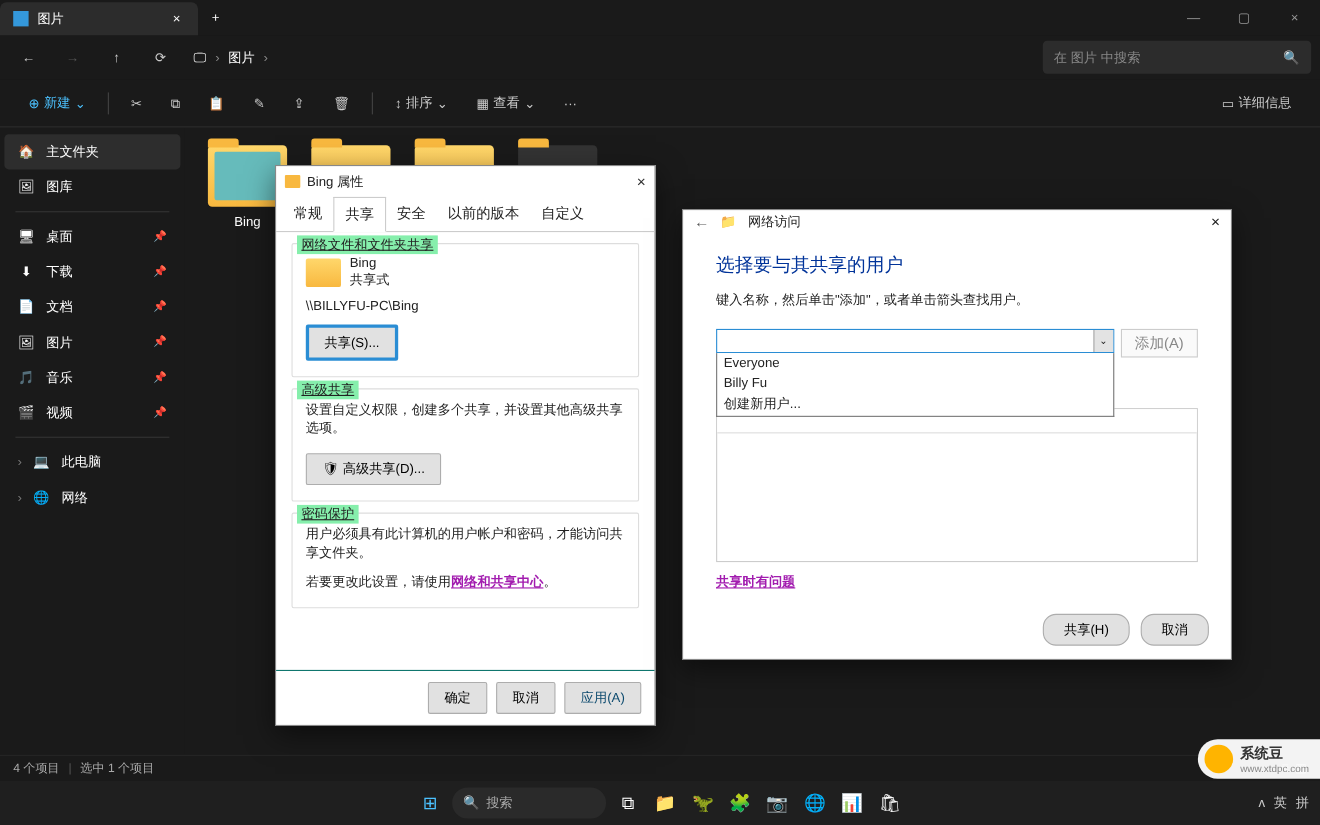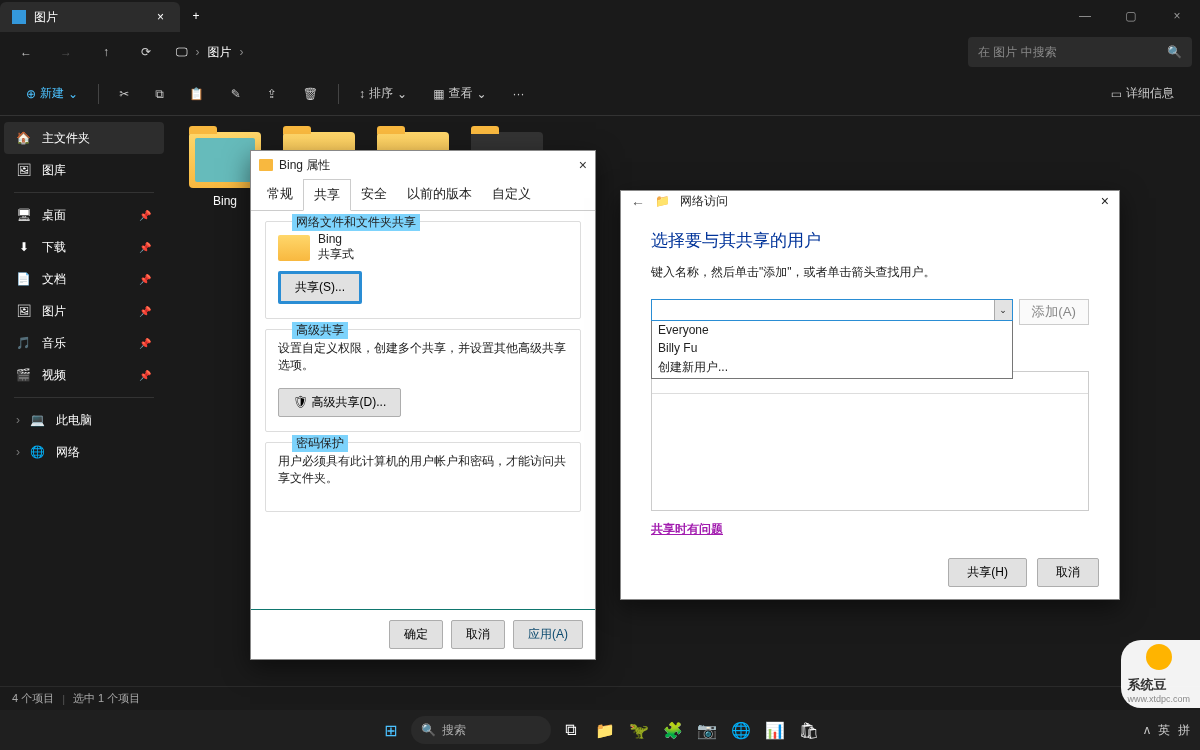--- a/index.html
+++ b/index.html
@@ -13,21 +13,21 @@
 .tab-close { cursor: pointer; padding: 2px 4px; }
 .newtab { width: 32px; display: flex; align-items: center; justify-content: center; }
 .wincontrols { margin-left: auto; display: flex; }
 .wincontrols div { width: 46px; display: flex; align-items: center; justify-content: center; color: #999; }
 
 
 .navbar { height: 40px; background: #1a1a1a; display: flex; align-items: center; padding: 0 8px; gap: 4px; }
 .navbtn { width: 36px; height: 32px; display: flex; align-items: center; justify-content: center; color: #ccc; border-radius: 4px; }
 .breadcrumb { display: flex; align-items: center; gap: 8px; padding: 0 8px; flex: 1; }
 .bc-sep { color: #888; }
-.search { width: 224px; height: 30px; background: #2c2c2c; border-radius: 4px; display: flex; align-items: center; padding: 0 10px; color: #888; }
+.search { width: 244px; height: 30px; background: #2c2c2c; border-radius: 4px; display: flex; align-items: center; padding: 0 10px; color: #888; }
 .search span:first-child { flex: 1; }
 
 
 .toolbar { height: 44px; background: #1a1a1a; display: flex; align-items: center; padding: 0 16px; gap: 6px; border-bottom: 1px solid #333; }
 .tb-btn { height: 30px; display: flex; align-items: center; justify-content: center; padding: 0 10px; color: #ccc; border-radius: 4px; gap: 4px; }
 .tb-new { color: #4cc2ff; }
 .tb-sep { width: 1px; height: 20px; background: #444; margin: 0 4px; }
 .tb-right { margin-left: auto; display: flex; align-items: center; gap: 6px; }
 
 
@@ -61,21 +61,21 @@
 
 
 .props-dialog { position: absolute; left: 250px; top: 150px; width: 346px; height: 510px; background: #fff; color: #222; border: 1px solid #888; box-shadow: 0 8px 24px rgba(0,0,0,0.5); display: flex; flex-direction: column; font-size: 12px; }
 .props-title { height: 28px; display: flex; align-items: center; padding: 0 8px; gap: 6px; }
 .props-title .close { margin-left: auto; font-size: 14px; color: #333; }
 .props-tabs { display: flex; border-bottom: 1px solid #ccc; padding: 0 6px; }
 .props-tab { padding: 6px 10px; font-size: 13px; }
 .props-tab.active { border: 1px solid #ccc; border-bottom: 1px solid #fff; margin-bottom: -1px; background: #fff; }
 .props-body { flex: 1; padding: 10px 14px; overflow: auto; }
 .props-section { border: 1px solid #ddd; border-radius: 2px; padding: 10px 12px 14px; margin-bottom: 10px; position: relative; }
-.props-section-title { position: absolute; top: -8px; left: 26px; background: #7dd3fc; padding: 0 4px; font-size: 12px; }
+.props-section-title { position: absolute; top: -8px; left: 4px; background: #86efac; padding: 0 4px; font-size: 12px; text-decoration: underline; }
 .folder-mini { width: 32px; height: 26px; background: linear-gradient(#ffd76b, #f8b83f); border-radius: 2px; display: inline-block; vertical-align: middle; margin-right: 8px; }
 .props-btn { border: 1px solid #adadad; background: #e1e1e1; padding: 5px 14px; font-size: 12px; border-radius: 2px; cursor: pointer; }
 .props-btn.highlight { border: 3px solid #2a8dd4; }
 .link { color: #a21caf; text-decoration: underline; cursor: pointer; font-weight: bold; }
 .props-footer { display: flex; justify-content: flex-end; gap: 8px; padding: 10px 12px; border-top: 1px solid #0f766e; }
 .props-footer .props-btn.disabled { color: #0c4a6e; }
 
 
 .net-dialog { position: absolute; left: 620px; top: 190px; width: 500px; height: 410px; background: #fff; color: #222; border: 1px solid #888; box-shadow: 0 8px 24px rgba(0,0,0,0.5); display: flex; flex-direction: column; font-size: 12px; }
 .net-title { height: 34px; display: flex; align-items: center; padding: 0 10px; gap: 10px; }
@@ -87,24 +87,24 @@
 .net-combo { flex: 1; position: relative; }
 .net-input { width: 100%; height: 22px; border: 1px solid #2a8dd4; padding: 0 20px 0 4px; font-size: 12px; outline: none; }
 .net-drop { position: absolute; right: 1px; top: 1px; width: 18px; height: 20px; background: #e3e3e3; border-left: 1px solid #aaa; display: flex; align-items: center; justify-content: center; font-size: 9px; }
 .net-list { position: absolute; top: 22px; left: 0; right: 0; background: #fff; border: 1px solid #767676; border-top: none; z-index: 10; }
 .net-list-item { padding: 2px 6px; font-size: 12px; }
 .net-add { padding: 3px 12px; border: 1px solid #ccc; background: #fafafa; color: #888; }
 .net-table { margin-top: 46px; height: 140px; border: 1px solid #ccc; }
 .net-table-head { height: 22px; border-bottom: 1px solid #ddd; background: #fff; }
 .net-trouble { margin-top: 10px; }
 .net-footer { display: flex; justify-content: flex-end; gap: 10px; padding: 12px 20px; }
-.net-footer .props-btn { padding: 5px 18px; }
-
-
-.watermark { position: absolute; right: 0; bottom: 42px; display: flex; align-items: center; gap: 6px; background: rgba(255,255,255,0.95); padding: 4px 10px 4px 6px; border-radius: 20px 0 0 20px; color: #333; font-size: 13px; flex-direction: column; }
+.net-footer .props-btn { padding: 5px 18px; border-radius: 12px; }
+
+
+.watermark { position: absolute; right: 0; bottom: 42px; display: flex; align-items: center; gap: 6px; background: rgba(255,255,255,0.95); padding: 4px 10px 4px 6px; border-radius: 20px 0 0 20px; color: #333; font-size: 13px; }
 .watermark .wm-icon { width: 26px; height: 26px; background: #ffb400; border-radius: 50%; position: relative; }
 .watermark .wm-sub { font-size: 9px; color: #888; display: block; }
 </style>
 </head>
 <body>
 
 <div class="titlebar">
   <div class="tab">
     <span class="tab-icon"></span>
     <span class="tab-title">图片</span>
@@ -302,33 +302,37 @@
   <div class="props-body">
     <div class="props-section">
       <span class="props-section-title">网络文件和文件夹共享</span>
       <div style="display:flex;align-items:center;margin-bottom:8px">
         <span class="folder-mini"></span>
         <div>
           <div>Bing</div>
           <div>共享式</div>
         </div>
       </div>
+      <div style="margin-bottom:10px">\\BILLYFU-PC\Bing</div>
       <button class="props-btn highlight">共享(S)...</button>
     </div>
     <div class="props-section">
       <span class="props-section-title">高级共享</span>
       <div style="margin-bottom:14px">设置自定义权限，创建多个共享，并设置其他高级共享选项。</div>
       <button class="props-btn">
         <span>🛡</span>
         <span>高级共享(D)...</span>
       </button>
     </div>
     <div class="props-section">
       <span class="props-section-title">密码保护</span>
       <div style="margin-bottom:10px">用户必须具有此计算机的用户帐户和密码，才能访问共享文件夹。</div>
+      <div>
+        <span>若要更改此设置，请使用</span><span class="link">网络和共享中心</span><span>。</span>
+      </div>
     </div>
   </div>
   <div class="props-footer">
     <button class="props-btn">确定</button>
     <button class="props-btn">取消</button>
     <button class="props-btn disabled">应用(A)</button>
   </div>
 </div>
 
 <div class="net-dialog">

